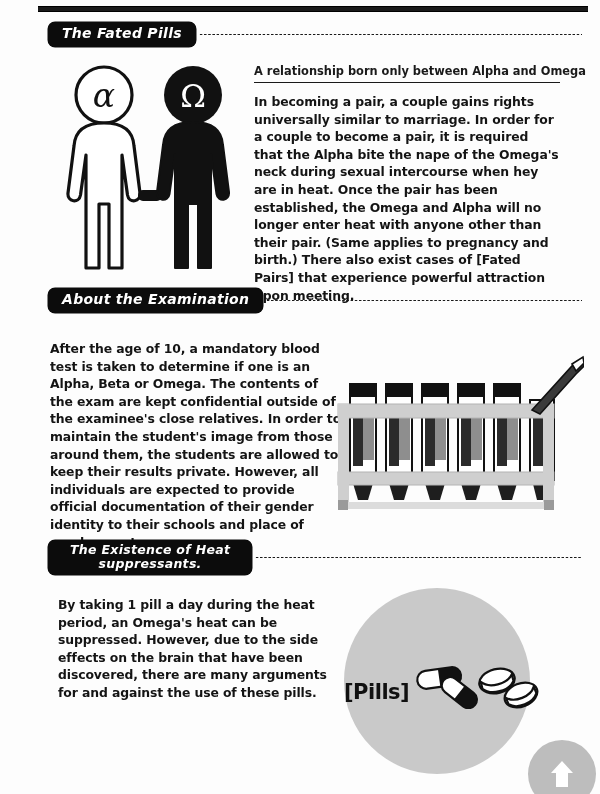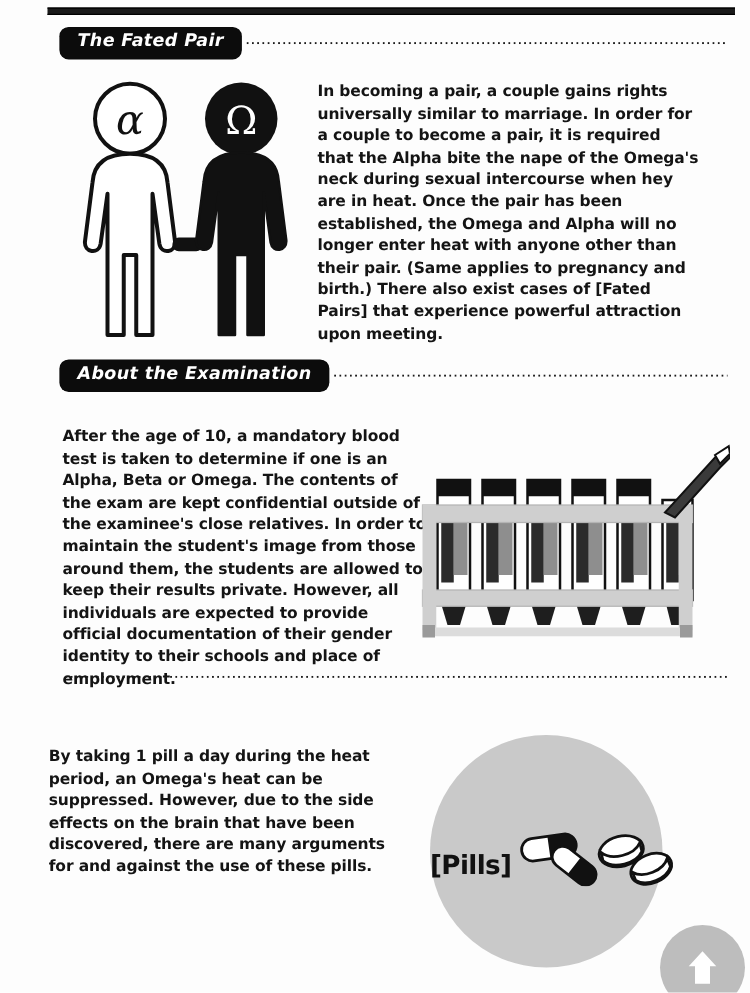--- a/index.html
+++ b/index.html
@@ -120,21 +120,21 @@
     position: absolute;
     left: 336px;
     top: 352px;
     width: 248px;
     height: 164px;
   }
 
   
   .sec3-body {
     position: absolute;
-    left: 39px;
+    left: 58px;
     top: 596px;
     width: 290px;
   }
 
   
   .pill-circle {
     position: absolute;
     left: 344px;
     top: 588px;
     width: 186px;
@@ -184,21 +184,21 @@
   .scroll-top svg { display: block; }
 </style>
 </head>
 <body>
 
 <div class="page">
 
   <div class="top-rule"></div>
 
   <div class="section-head" style="top:22px; width:534px;">
-    <div class="head-pill">The Fated Pair</div>
+    <div class="head-pill">The Fated Pills</div>
     <div class="dot-leader"></div>
   </div>
 
   <div class="sec1-figures">
     <svg viewBox="0 0 196 212" width="196" height="212">
 
       <g>
         <circle cx="52" cy="33" r="28" fill="#ffffff" stroke="#111" stroke-width="3.2"></circle>
         <path d="M52 61
                  C 33 61, 23 69, 22 84
@@ -238,20 +238,21 @@
                  L 164.5 132
                  C 166 141, 178 139, 177 130
                  L 171 83
                  C 170 68, 160 60, 141 60 Z" fill="#111" stroke="#111" stroke-width="2" stroke-linejoin="round"></path>
         <text x="141" y="45" text-anchor="middle" font-family="DejaVu Serif, serif" font-size="31" fill="#ffffff">Ω</text>
       </g>
     </svg>
   </div>
 
   <div class="sec1-right">
+    <div class="sec1-subtitle">A relationship born only between Alpha and Omega</div>
     <div class="hand sec1-body">In becoming a pair, a couple gains rights universally similar to marriage. In order for a couple to become a pair, it is required that the Alpha bite the nape of the Omega's neck during sexual intercourse when hey are in heat. Once the pair has been established, the Omega and Alpha will no longer enter heat with anyone other than their pair.  (Same applies to pregnancy and birth.) There also exist cases of [Fated Pairs] that experience powerful attraction upon meeting.</div>
   </div>
 
   <div class="section-head" style="top:288px; width:534px;">
     <div class="head-pill">About the Examination</div>
     <div class="dot-leader"></div>
   </div>
 
   <div class="hand sec2-body">After the age of 10, a mandatory blood test is taken to determine if one is an Alpha, Beta or Omega. The contents of the exam are kept confidential outside of the examinee's close relatives. In order to maintain the student's image from those around them, the students are allowed to keep their results private. However, all individuals are expected to provide official documentation of their gender identity to their schools and place of employment.</div>
 
@@ -315,20 +316,22 @@
       </g>
 
       <g>
         <path d="M196 58 L236 14 L246 8 L248 14 L240 22 L204 62 Z" fill="#3a3a3a" stroke="#111" stroke-width="1.6"></path>
         <path d="M236 12 L247 5 L248 11 L240 19 Z" fill="#ffffff" stroke="#111" stroke-width="1.6"></path>
       </g>
     </svg>
   </div>
 
   <div class="section-head" style="top:540px; width:534px;">
+    <div class="head-pill two-line">The Existence of Heat
+suppressants.</div>
     <div class="dot-leader"></div>
   </div>
 
   <div class="hand sec3-body">By taking 1 pill a day during the heat period, an Omega's heat can be suppressed. However, due to the side effects on the brain that have been discovered, there are many arguments for and against the use of these pills.</div>
 
   <div class="pill-circle">
     <div class="pill-title">[Pills]</div>
     <div class="pill-art">
       <svg viewBox="0 0 132 50" width="132" height="50">
 

